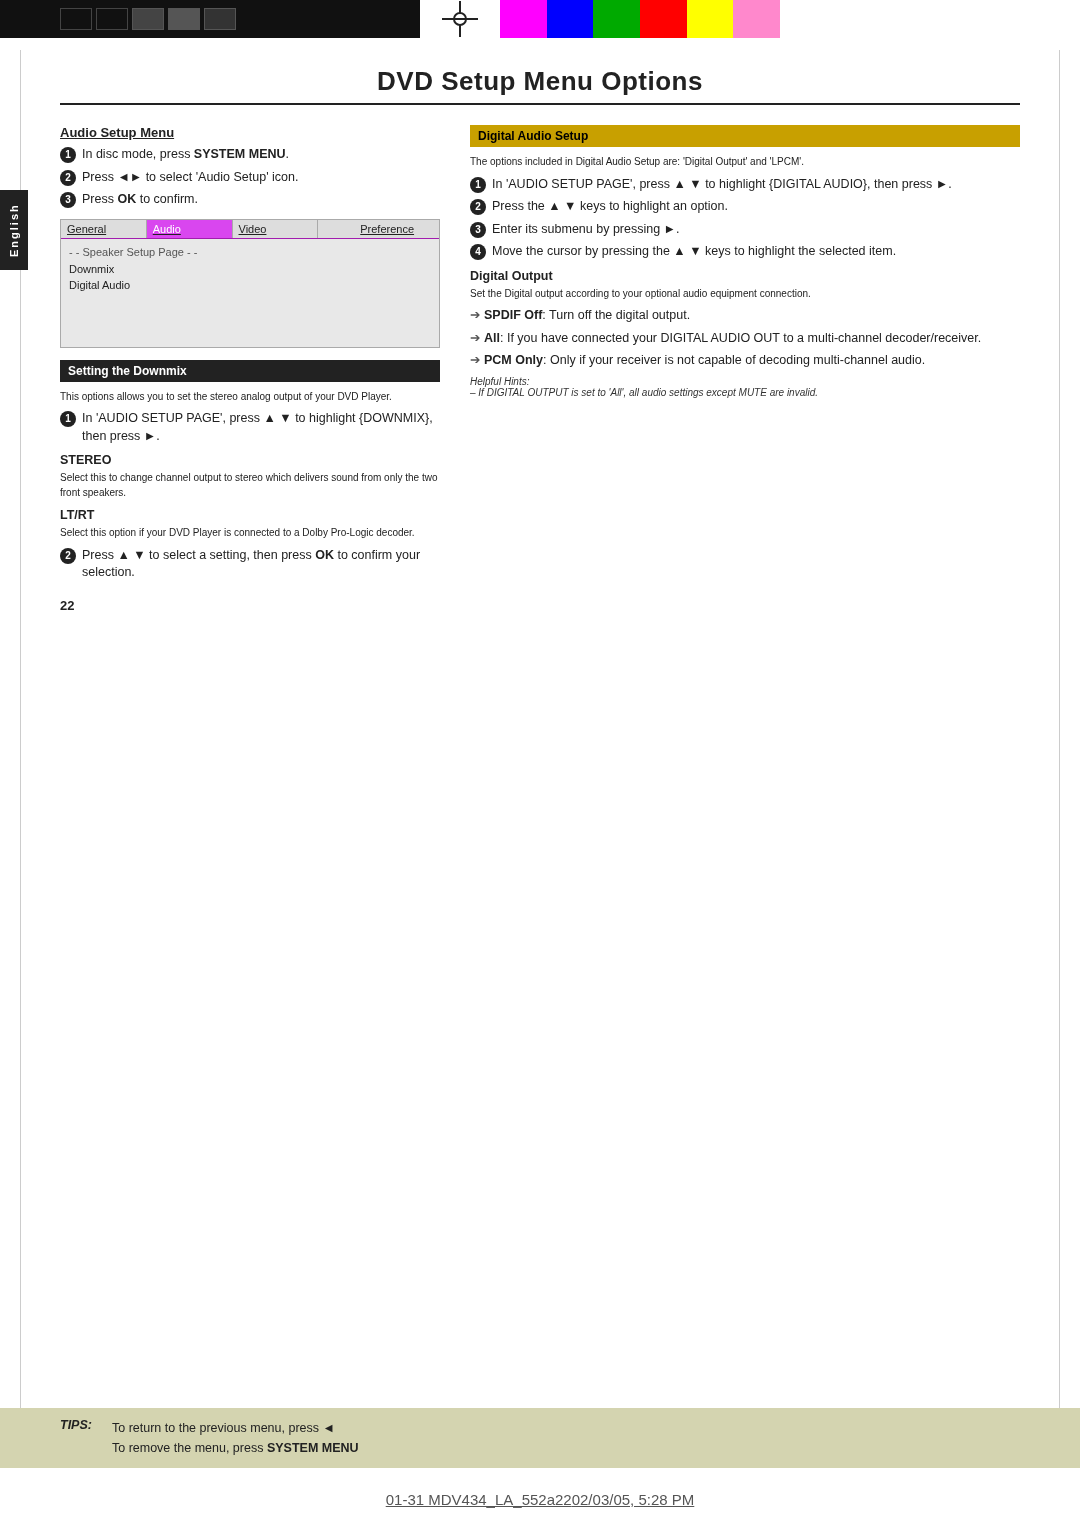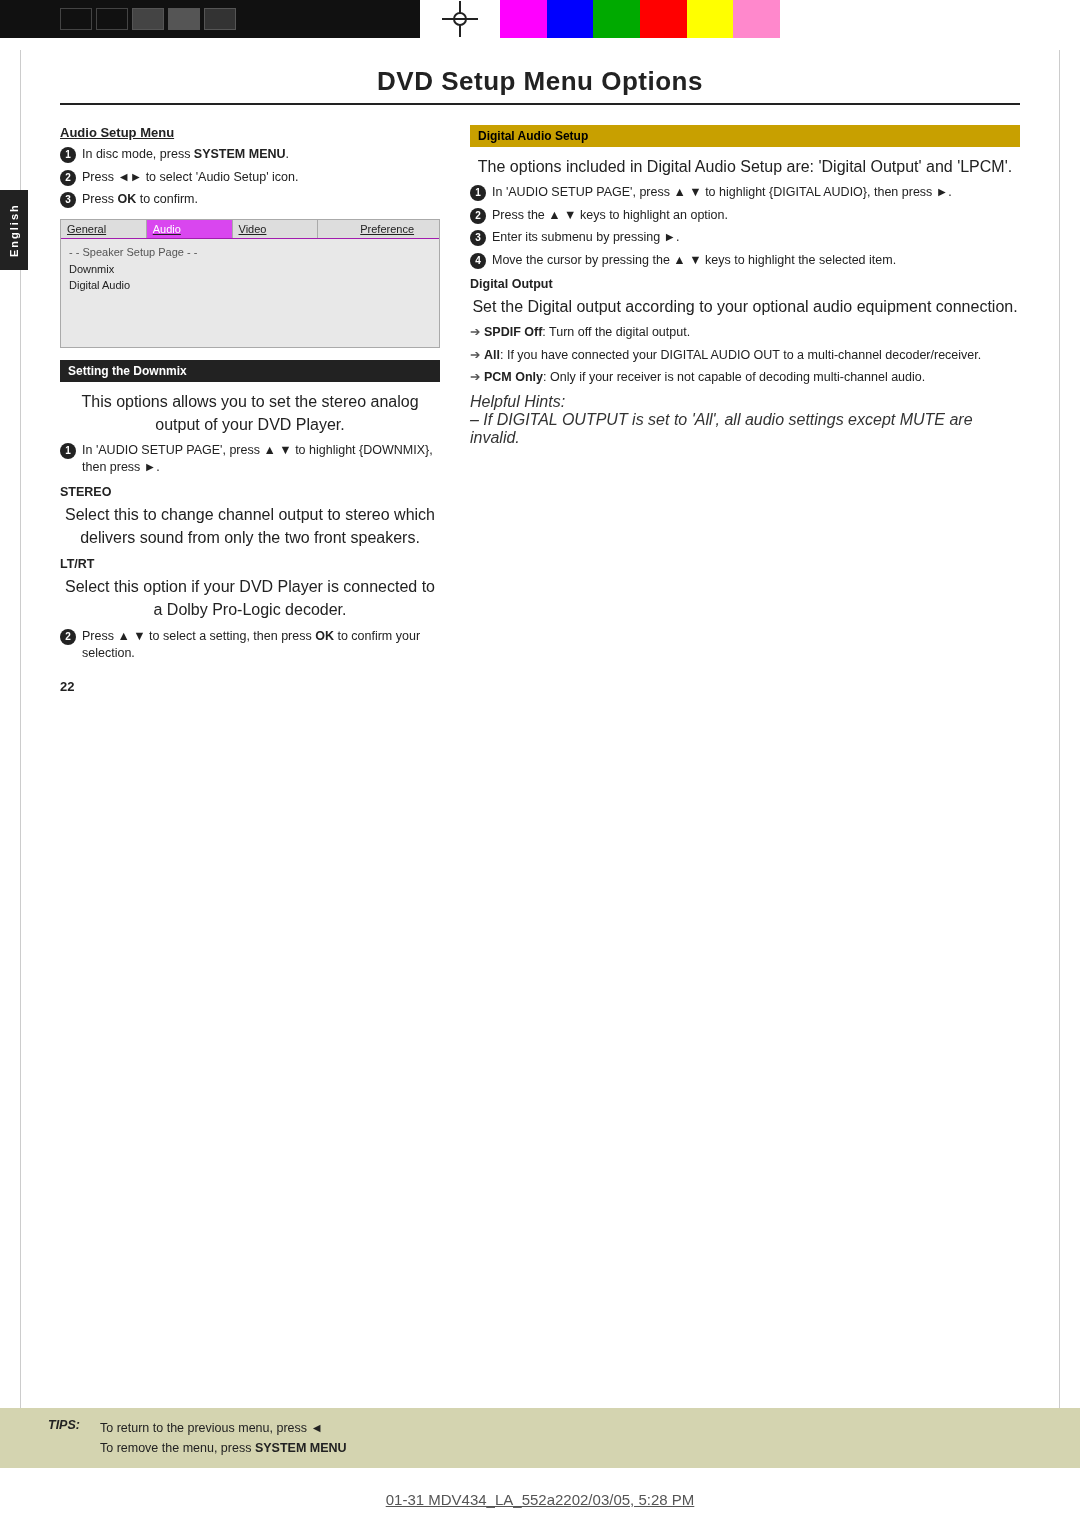--- a/index.html
+++ b/index.html
@@ -240,33 +240,33 @@
     }
     .arrow-icon {
       position: absolute;
       left: 0;
       top: 0;
       color: #555;
     }
 
     .italic-note {
       font-style: italic;
-      font-size: 16px;
+      font-size: 10px;
       margin-top: 6px;
       color: #333;
     }
 
     
     .tips-bar {
       position: absolute;
       bottom: 60px;
       left: 0;
       right: 0;
       background: #d4d4b0;
-      padding: 10px 48px;
+      padding: 10px 60px;
       display: flex;
       align-items: flex-start;
       gap: 20px;
       font-size: 12.5px;
     }
     .tips-label {
       font-weight: bold;
       font-style: italic;
       white-space: nowrap;
     }
@@ -287,21 +287,21 @@
       text-decoration: underline;
     }
 
     
     .page-number {
       font-size: 13px;
       font-weight: bold;
       margin-top: 8px;
     }
 
-    p { font-size: 16px; line-height: 1.45; margin-bottom: 6px; text-align: center; }
+    p { font-size: 10px; line-height: 1.45; margin-bottom: 6px; }
 
     .bold { font-weight: bold; }
 
     
     .left-border {
       position: absolute;
       left: 20px;
       top: 50px;
       bottom: 80px;
       width: 1px;

